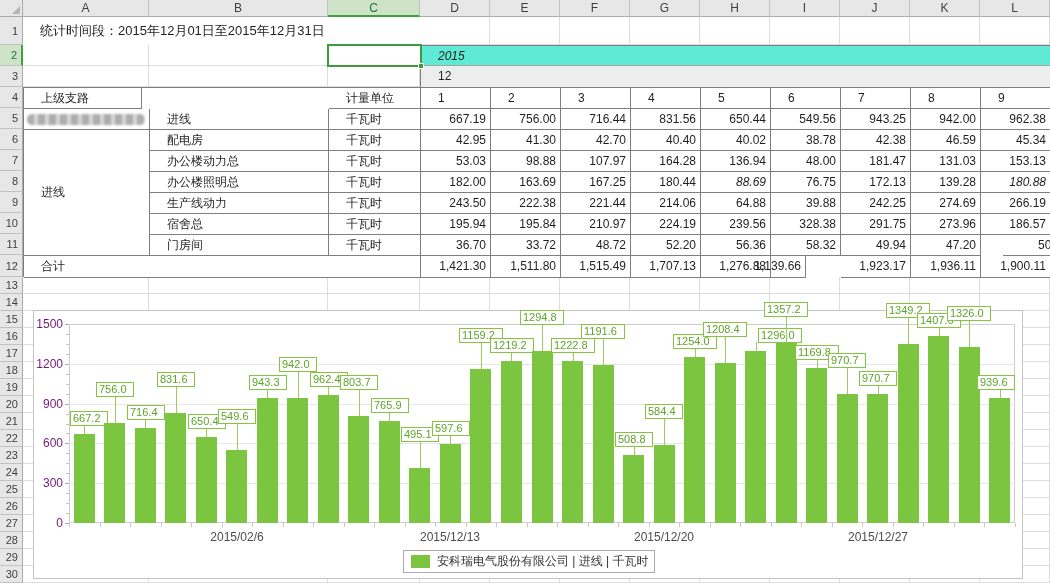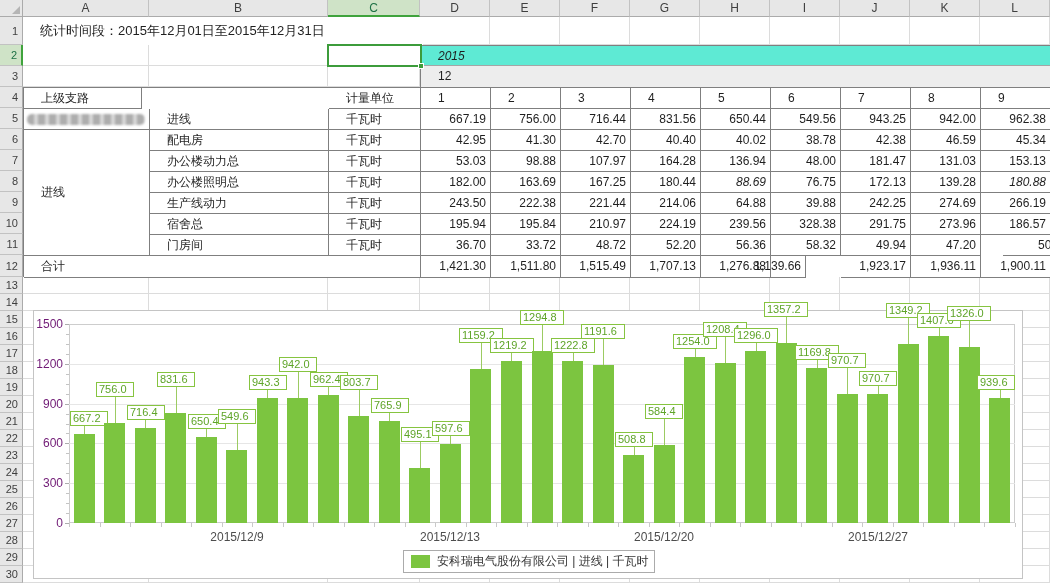--- a/index.html
+++ b/index.html
@@ -333,21 +333,21 @@
       <div style="position: absolute; box-sizing: border-box; left: 630px; top: 107px; width: 1px; height: 27px; background: rgb(156, 203, 98);"></div>
       <div class="barlabel" style="position: absolute; box-sizing: border-box; left: 611px; top: 93px; width: 38px; height: 15px;">584.4</div>
       <div style="position: absolute; box-sizing: border-box; left: 650px; top: 46px; width: 21px; height: 166px; background: rgb(124, 197, 64);"></div>
       <div style="position: absolute; box-sizing: border-box; left: 661px; top: 37px; width: 1px; height: 9px; background: rgb(156, 203, 98);"></div>
       <div class="barlabel" style="position: absolute; box-sizing: border-box; left: 639px; top: 23px; width: 44px; height: 15px;">1254.0</div>
       <div style="position: absolute; box-sizing: border-box; left: 681px; top: 52px; width: 21px; height: 160px; background: rgb(124, 197, 64);"></div>
       <div style="position: absolute; box-sizing: border-box; left: 691px; top: 25px; width: 1px; height: 27px; background: rgb(156, 203, 98);"></div>
       <div class="barlabel" style="position: absolute; box-sizing: border-box; left: 669px; top: 11px; width: 44px; height: 15px;">1208.4</div>
       <div style="position: absolute; box-sizing: border-box; left: 711px; top: 40px; width: 21px; height: 172px; background: rgb(124, 197, 64);"></div>
       <div style="position: absolute; box-sizing: border-box; left: 722px; top: 31px; width: 1px; height: 9px; background: rgb(156, 203, 98);"></div>
-      <div class="barlabel" style="position: absolute; box-sizing: border-box; left: 700px; top: 17px; width: 44px; height: 15px;">1296.0</div>
+      <div class="barlabel" style="position: absolute; box-sizing: border-box; left: 724px; top: 17px; width: 44px; height: 15px;">1296.0</div>
       <div style="position: absolute; box-sizing: border-box; left: 742px; top: 32px; width: 21px; height: 180px; background: rgb(124, 197, 64);"></div>
       <div style="position: absolute; box-sizing: border-box; left: 752px; top: 5px; width: 1px; height: 27px; background: rgb(156, 203, 98);"></div>
       <div class="barlabel" style="position: absolute; box-sizing: border-box; left: 730px; top: -9px; width: 44px; height: 15px;">1357.2</div>
       <div style="position: absolute; box-sizing: border-box; left: 772px; top: 57px; width: 21px; height: 155px; background: rgb(124, 197, 64);"></div>
       <div style="position: absolute; box-sizing: border-box; left: 783px; top: 48px; width: 1px; height: 9px; background: rgb(156, 203, 98);"></div>
       <div class="barlabel" style="position: absolute; box-sizing: border-box; left: 761px; top: 34px; width: 44px; height: 15px;">1169.8</div>
       <div style="position: absolute; box-sizing: border-box; left: 803px; top: 83px; width: 21px; height: 129px; background: rgb(124, 197, 64);"></div>
       <div style="position: absolute; box-sizing: border-box; left: 813px; top: 56px; width: 1px; height: 27px; background: rgb(156, 203, 98);"></div>
       <div class="barlabel" style="position: absolute; box-sizing: border-box; left: 794px; top: 42px; width: 38px; height: 15px;">970.7</div>
       <div style="position: absolute; box-sizing: border-box; left: 833px; top: 83px; width: 21px; height: 129px; background: rgb(124, 197, 64);"></div>
@@ -390,18 +390,18 @@
       <div style="position: absolute; box-sizing: border-box; left: 706px; top: 212px; width: 1px; height: 4px; background: rgb(201, 201, 201);"></div>
       <div style="position: absolute; box-sizing: border-box; left: 737px; top: 212px; width: 1px; height: 4px; background: rgb(201, 201, 201);"></div>
       <div style="position: absolute; box-sizing: border-box; left: 767px; top: 212px; width: 1px; height: 4px; background: rgb(201, 201, 201);"></div>
       <div style="position: absolute; box-sizing: border-box; left: 798px; top: 212px; width: 1px; height: 4px; background: rgb(201, 201, 201);"></div>
       <div style="position: absolute; box-sizing: border-box; left: 828px; top: 212px; width: 1px; height: 4px; background: rgb(201, 201, 201);"></div>
       <div style="position: absolute; box-sizing: border-box; left: 859px; top: 212px; width: 1px; height: 4px; background: rgb(201, 201, 201);"></div>
       <div style="position: absolute; box-sizing: border-box; left: 889px; top: 212px; width: 1px; height: 4px; background: rgb(201, 201, 201);"></div>
       <div style="position: absolute; box-sizing: border-box; left: 920px; top: 212px; width: 1px; height: 4px; background: rgb(201, 201, 201);"></div>
       <div style="position: absolute; box-sizing: border-box; left: 950px; top: 212px; width: 1px; height: 4px; background: rgb(201, 201, 201);"></div>
       <div style="position: absolute; box-sizing: border-box; left: 981px; top: 212px; width: 1px; height: 4px; background: rgb(201, 201, 201);"></div>
-      <div class="xlab" style="position: absolute; box-sizing: border-box; left: 158px; top: 219px; width: 90px; height: 14px;">2015/12/9</div>
+      <div class="xlab" style="position: absolute; box-sizing: border-box; left: 158px; top: 219px; width: 90px; height: 14px;">2015/02/6</div>
       <div class="xlab" style="position: absolute; box-sizing: border-box; left: 371px; top: 219px; width: 90px; height: 14px;">2015/12/13</div>
       <div class="xlab" style="position: absolute; box-sizing: border-box; left: 585px; top: 219px; width: 90px; height: 14px;">2015/12/20</div>
       <div class="xlab" style="position: absolute; box-sizing: border-box; left: 799px; top: 219px; width: 90px; height: 14px;">2015/12/27</div>
     </div>
 </div>
 
 </body></html>

